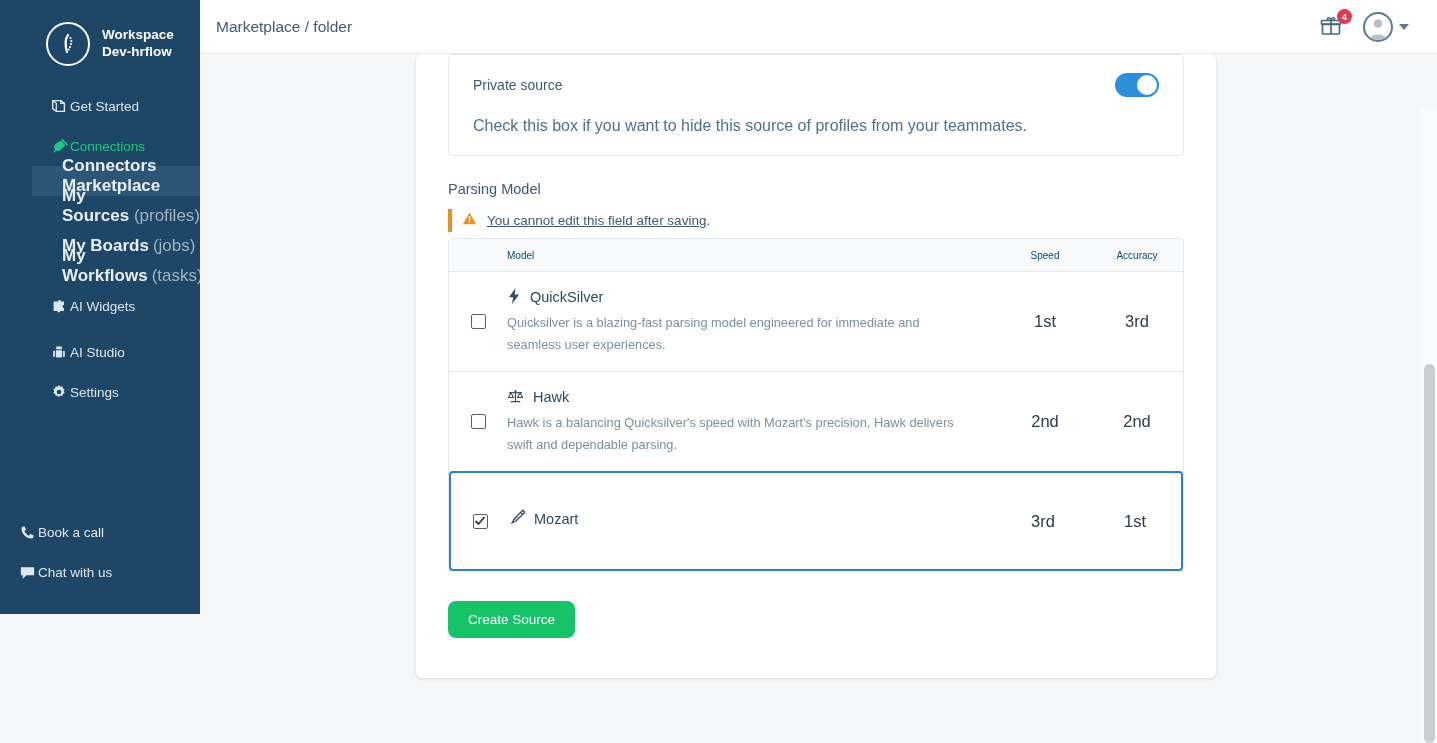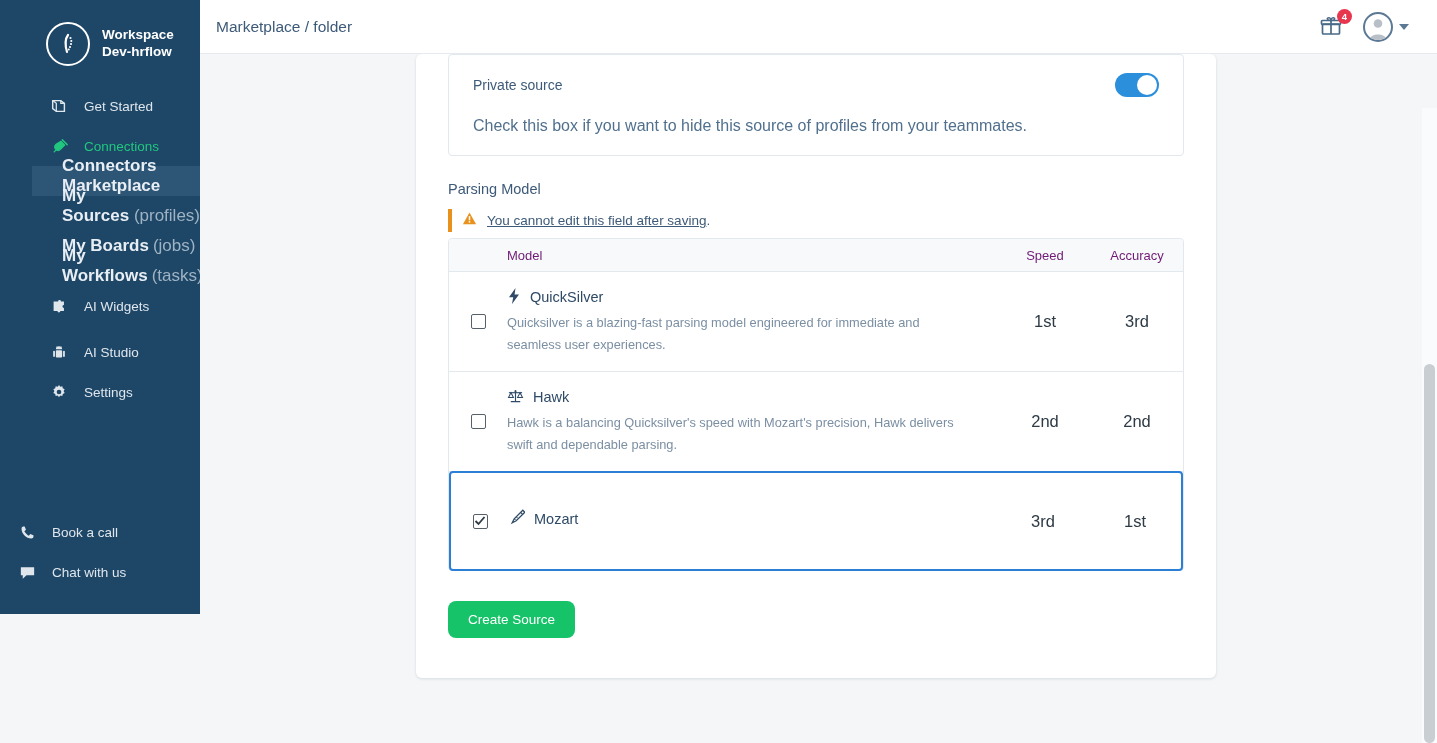--- a/index.html
+++ b/index.html
@@ -22,21 +22,21 @@
   }
   .ws-block { display: flex; align-items: center; gap: 12px; padding: 16px 0 0 14px; height: 72px; }
   .ws-logo { width: 44px; height: 44px; border-radius: 50%; border: 2px solid #fff;
              display: flex; align-items: center; justify-content: center; flex: 0 0 44px; }
   .ws-text { line-height: 1.25; }
   .ws-text .l1 { font-size: 13.5px; font-weight: bold; color: #fff; }
   .ws-text .l2 { font-size: 13.5px; font-weight: bold; color: #fff; }
 
   .nav { margin-top: 14px; }
   .nav-item {
-    display: flex; align-items: center; gap: 14px;
+    display: flex; align-items: center; 
     height: 40px; padding-left: 16px; cursor: pointer;
     font-size: 13.5px; color: #dfe6ec;
   }
   .nav-item .ico { width: 22px; display:flex; align-items:center; justify-content:center; flex:0 0 22px; }
   .nav-item.active-green { color: #22c77f; }
   .sub-item {
     height: 30px; display: flex; align-items: flex-end;
     padding-left: 30px; font-size: 17px; font-weight: bold;
     color: #e8eef4; cursor: pointer;
   }
@@ -106,21 +106,21 @@
   }
   .warn-text { font-size: 13.5px; color: #3d5a78; }
   .warn-text a { color: #3d5a78; text-decoration: underline; cursor: pointer; }
 
   
   .mtable { border: 1px solid #e3e8ed; border-radius: 4px; overflow: visible; }
   .thead {
     display: flex; background: #f7f9fb; border-bottom: 1px solid #e3e8ed;
     height: 33px; align-items: center; border-radius: 4px 4px 0 0;
   }
-  .th { font-size: 13px; color: #701a75; }
+  .th { font-size: 10px; color: #0c4a6e; }
   .col-check { flex: 0 0 58px; display: flex; justify-content: center; }
   .col-model { flex: 1 1 auto; padding-left: 0px; }
   .col-speed { flex: 0 0 92px; text-align: center; }
   .col-acc   { flex: 0 0 92px; text-align: center; }
 
   .trow {
     display: flex; align-items: center; border-bottom: 1px solid #e3e8ed;
     min-height: 100px; padding: 14px 0; cursor: pointer; background: #fff;
   }
   .trow:last-child { border-bottom: none; }

